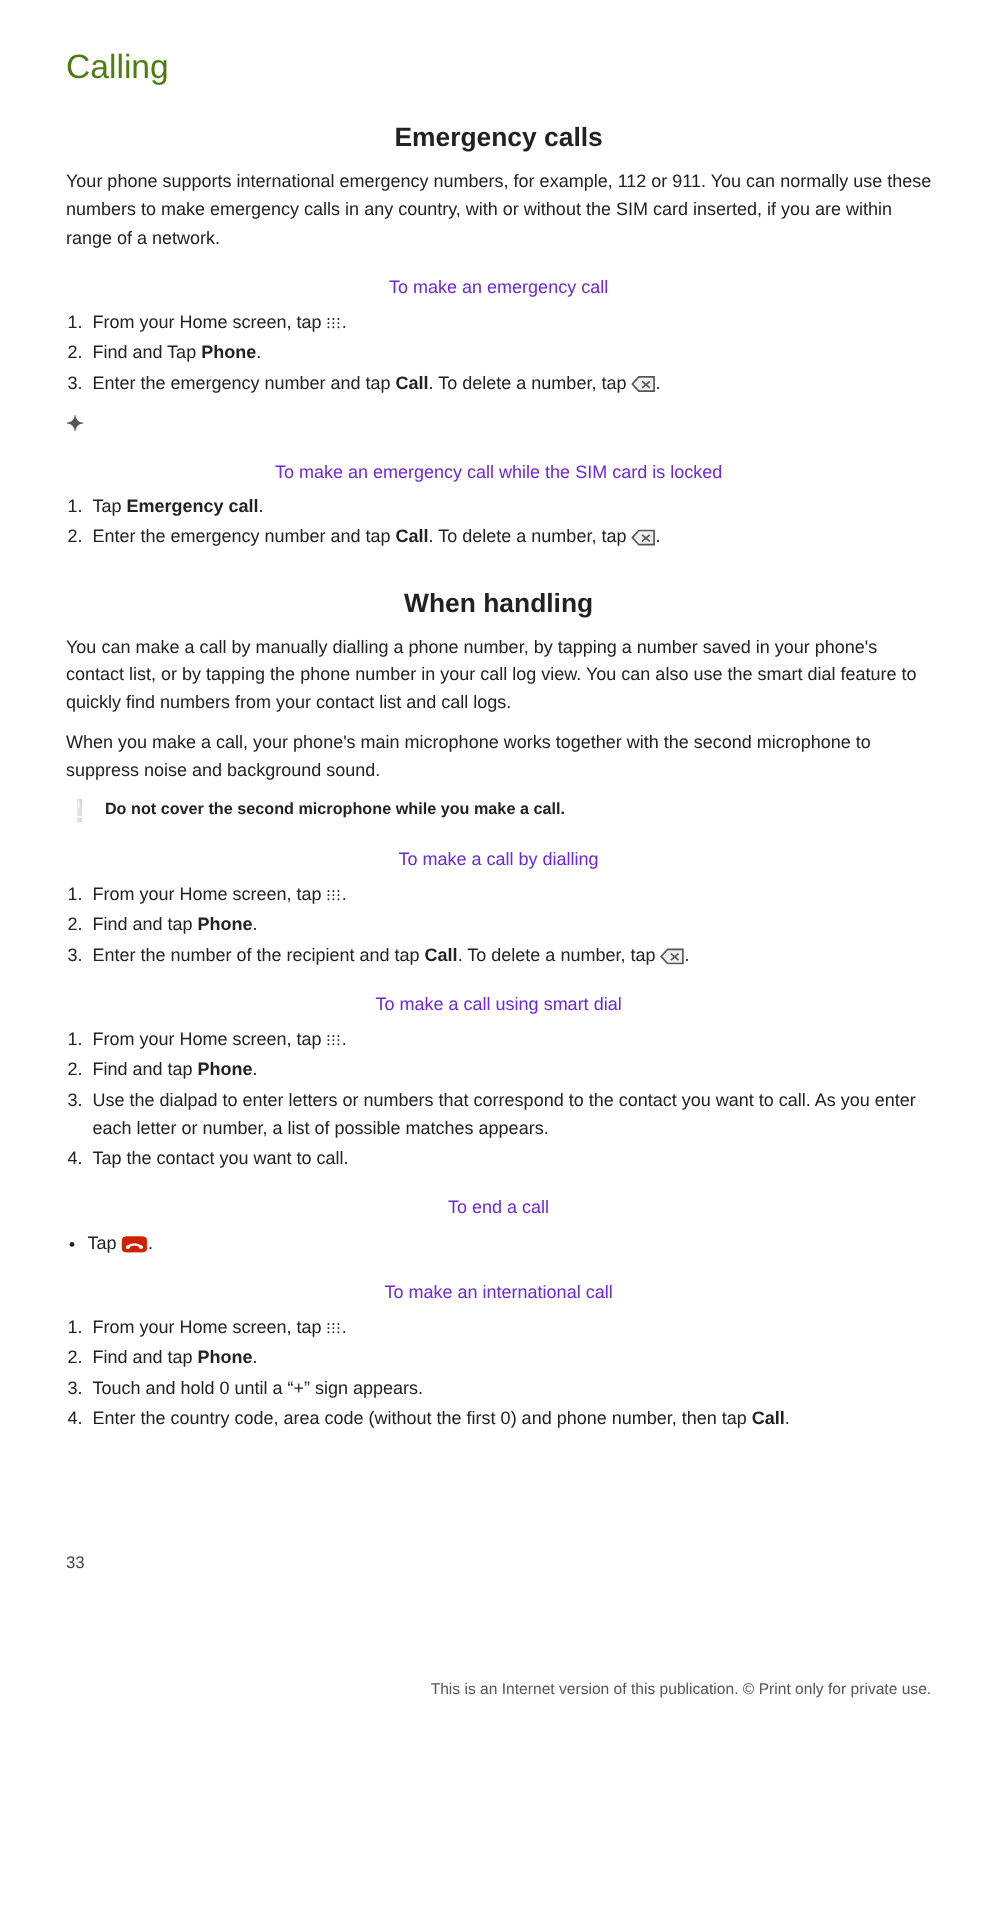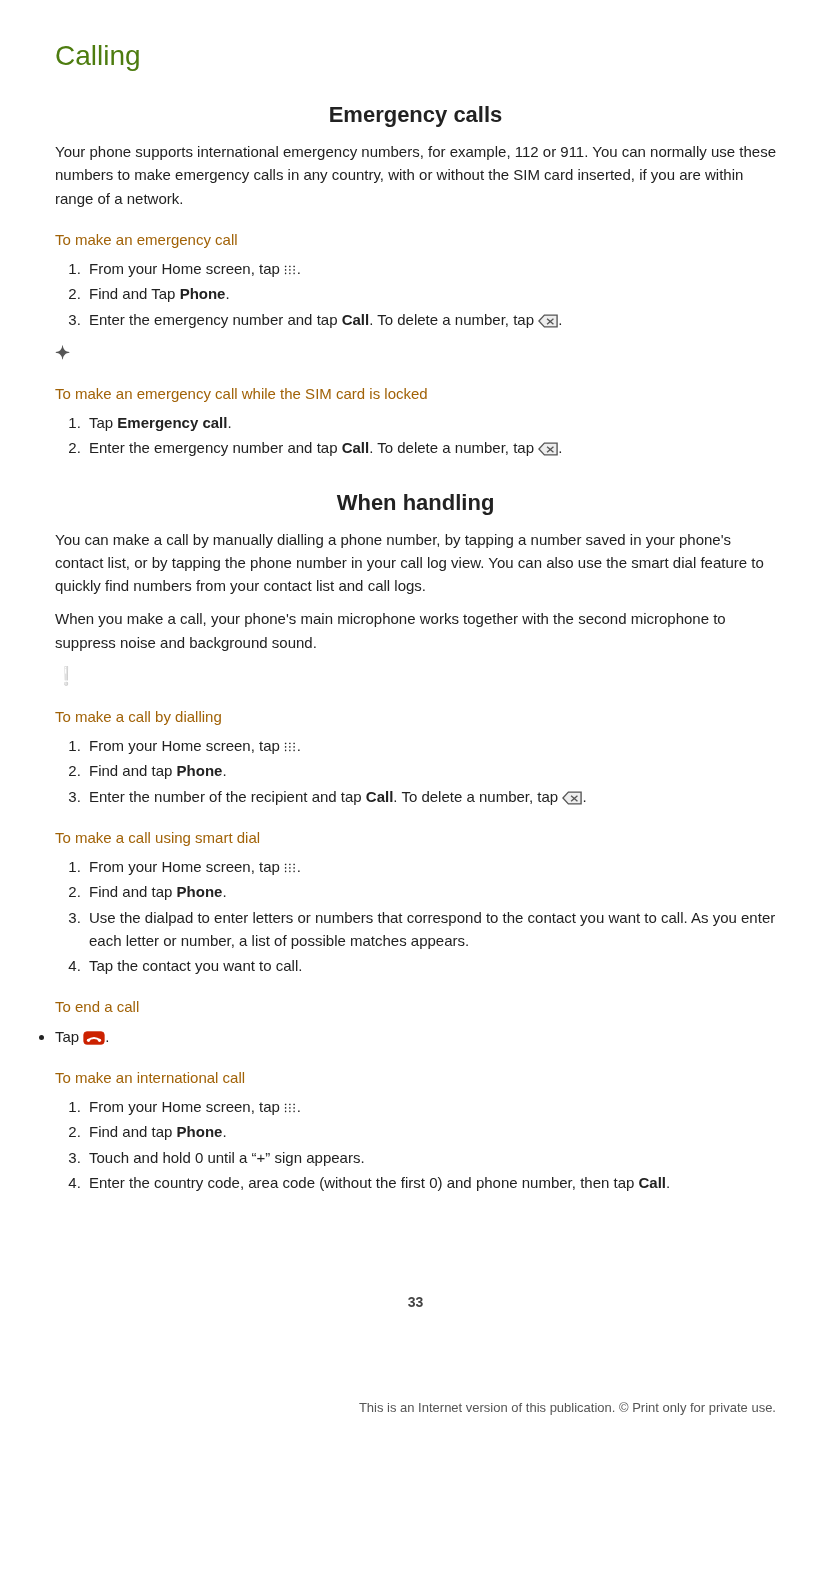--- a/index.html
+++ b/index.html
@@ -20,41 +20,42 @@
     }
     h2 {
       font-size: 22px;
       font-weight: bold;
       color: #222;
       margin-top: 30px;
       margin-bottom: 12px;
       text-align: center;
     }
     .section-heading {
-      color: #a16207;
+      color: #6d28d9;
       font-size: 15px;
       font-weight: normal;
       margin-top: 18px;
       margin-bottom: 6px;
+      text-align: center;
     }
     p {
       line-height: 1.55;
       margin-bottom: 10px;
     }
     ol {
       margin-left: 18px;
       margin-bottom: 8px;
     }
     ol li {
       line-height: 1.55;
       margin-bottom: 2px;
       padding-left: 4px;
-      margin-left: 12px;
     }
     ul.bullet-list {
+      margin-left: 18px;
       list-style-type: disc;
       margin-bottom: 8px;
     }
     ul.bullet-list li {
       line-height: 1.55;
     }
     .tip-box {
       display: flex;
       align-items: flex-start;
       background: #fff;
@@ -109,25 +110,24 @@
     }
     .footer {
       text-align: right;
       font-size: 13px;
       color: #555;
       margin-top: 80px;
       padding-top: 10px;
       border-top: none;
     }
     .page-num {
-      text-align: center;
+      text-align: left;
       font-size: 14px;
       color: #444;
       margin-bottom: 8px;
-      font-weight: bold;
     }
   </style>
 </head>
 <body>
 
 <h1>Calling</h1>
 
 <h2>Emergency calls</h2>
 <p>Your phone supports international emergency numbers, for example, 112 or 911. You can normally use these numbers to make emergency calls in any country, with or without the SIM card inserted, if you are within range of a network.</p>
 
@@ -154,20 +154,21 @@
         <line x1="17" y1="5" x2="10" y2="11" stroke="#555" stroke-width="1.5"></line>
       </svg>.</li>
 </ol>
 
 <h2>When handling</h2>
 <p>You can make a call by manually dialling a phone number, by tapping a number saved in your phone's contact list, or by tapping the phone number in your call log view. You can also use the smart dial feature to quickly find numbers from your contact list and call logs.</p>
 <p>When you make a call, your phone's main microphone works together with the second microphone to suppress noise and background sound.</p>
 
 <div class="warning-box">
   <span class="warning-icon">❕</span>
+  <span class="warning-text">Do not cover the second microphone while you make a call.</span>
 </div>
 
 <p class="section-heading">To make a call by dialling</p>
 <ol>
   <li>From your Home screen, tap <span class="grid-icon">⁝⁝⁝</span>.</li>
   <li>Find and tap <span class="bold">Phone</span>.</li>
   <li>Enter the number of the recipient and tap <span class="bold">Call</span>. To delete a number, tap <svg class="backspace-icon" viewBox="0 0 22 15" fill="none" xmlns="http://www.w3.org/2000/svg">
         <path d="M7 1H21V14H7L1 7.5L7 1Z" stroke="#555" stroke-width="1.5" fill="#eee"></path>
         <line x1="10" y1="5" x2="17" y2="11" stroke="#555" stroke-width="1.5"></line>
         <line x1="17" y1="5" x2="10" y2="11" stroke="#555" stroke-width="1.5"></line>

